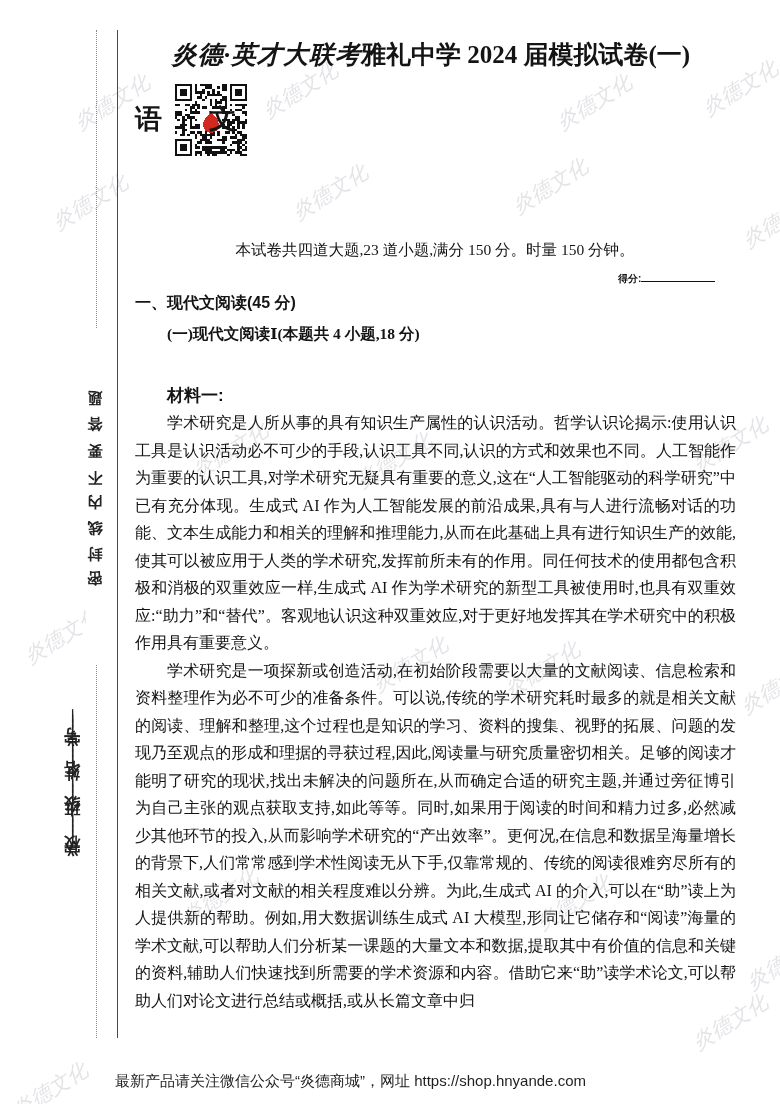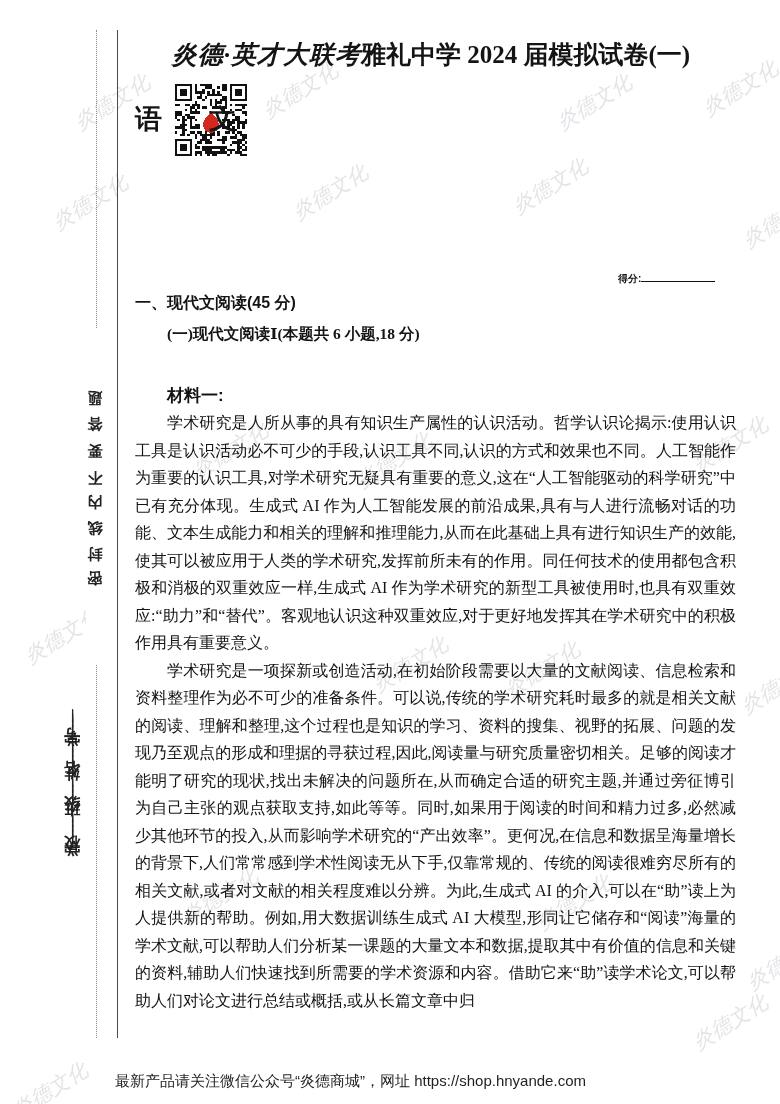--- a/index.html
+++ b/index.html
@@ -387,27 +387,28 @@
           <rect x="28" y="28" width="1" height="1"></rect>
         </g>
       <rect x="10.5" y="10.5" width="8" height="8" fill="#fff"></rect>
       <path d="M14.5 11.2 c1.7 2.1 3.2 3.2 3.2 5.3 a3.2 3.2 0 1 1 -6.4 0 c0 -2.1 1.5 -3.2 3.2 -5.3 z" fill="#d3281e"></path>
     </svg>
   </div>
 
   <div class="abs subject">语　文</div>
 
 
+  <div class="abs exam-info">本试卷共四道大题,23 道小题,满分 150 分。时量 150 分钟。</div>
 
   <div class="abs score">
     <span>得分:</span><span class="score-line"></span>
   </div>
 
   <div class="abs sec-title">一、现代文阅读(45 分)</div>
-  <div class="abs sub-title">(一)现代文阅读Ⅰ(本题共 6 小题,18 分)</div>
+  <div class="abs sub-title">(一)现代文阅读Ⅰ(本题共 4 小题,18 分)</div>
   <div class="abs material">材料一:</div>
 
   <div class="abs paragraphs">
     <p>学术研究是人所从事的具有知识生产属性的认识活动。哲学认识论揭示:使用认识工具是认识活动必不可少的手段,认识工具不同,认识的方式和效果也不同。人工智能作为重要的认识工具,对学术研究无疑具有重要的意义,这在“人工智能驱动的科学研究”中已有充分体现。生成式 AI 作为人工智能发展的前沿成果,具有与人进行流畅对话的功能、文本生成能力和相关的理解和推理能力,从而在此基础上具有进行知识生产的效能,使其可以被应用于人类的学术研究,发挥前所未有的作用。同任何技术的使用都包含积极和消极的双重效应一样,生成式 AI 作为学术研究的新型工具被使用时,也具有双重效应:“助力”和“替代”。客观地认识这种双重效应,对于更好地发挥其在学术研究中的积极作用具有重要意义。</p>
     <p>学术研究是一项探新或创造活动,在初始阶段需要以大量的文献阅读、信息检索和资料整理作为必不可少的准备条件。可以说,传统的学术研究耗时最多的就是相关文献的阅读、理解和整理,这个过程也是知识的学习、资料的搜集、视野的拓展、问题的发现乃至观点的形成和理据的寻获过程,因此,阅读量与研究质量密切相关。足够的阅读才能明了研究的现状,找出未解决的问题所在,从而确定合适的研究主题,并通过旁征博引为自己主张的观点获取支持,如此等等。同时,如果用于阅读的时间和精力过多,必然减少其他环节的投入,从而影响学术研究的“产出效率”。更何况,在信息和数据呈海量增长的背景下,人们常常感到学术性阅读无从下手,仅靠常规的、传统的阅读很难穷尽所有的相关文献,或者对文献的相关程度难以分辨。为此,生成式 AI 的介入,可以在“助”读上为人提供新的帮助。例如,用大数据训练生成式 AI 大模型,形同让它储存和“阅读”海量的学术文献,可以帮助人们分析某一课题的大量文本和数据,提取其中有价值的信息和关键的资料,辅助人们快速找到所需要的学术资源和内容。借助它来“助”读学术论文,可以帮助人们对论文进行总结或概括,或从长篇文章中归</p>
   </div>
 
   <div class="abs footer-notice">最新产品请关注微信公众号“炎德商城”，网址 https://shop.hnyande.com</div>
 
 </div>

